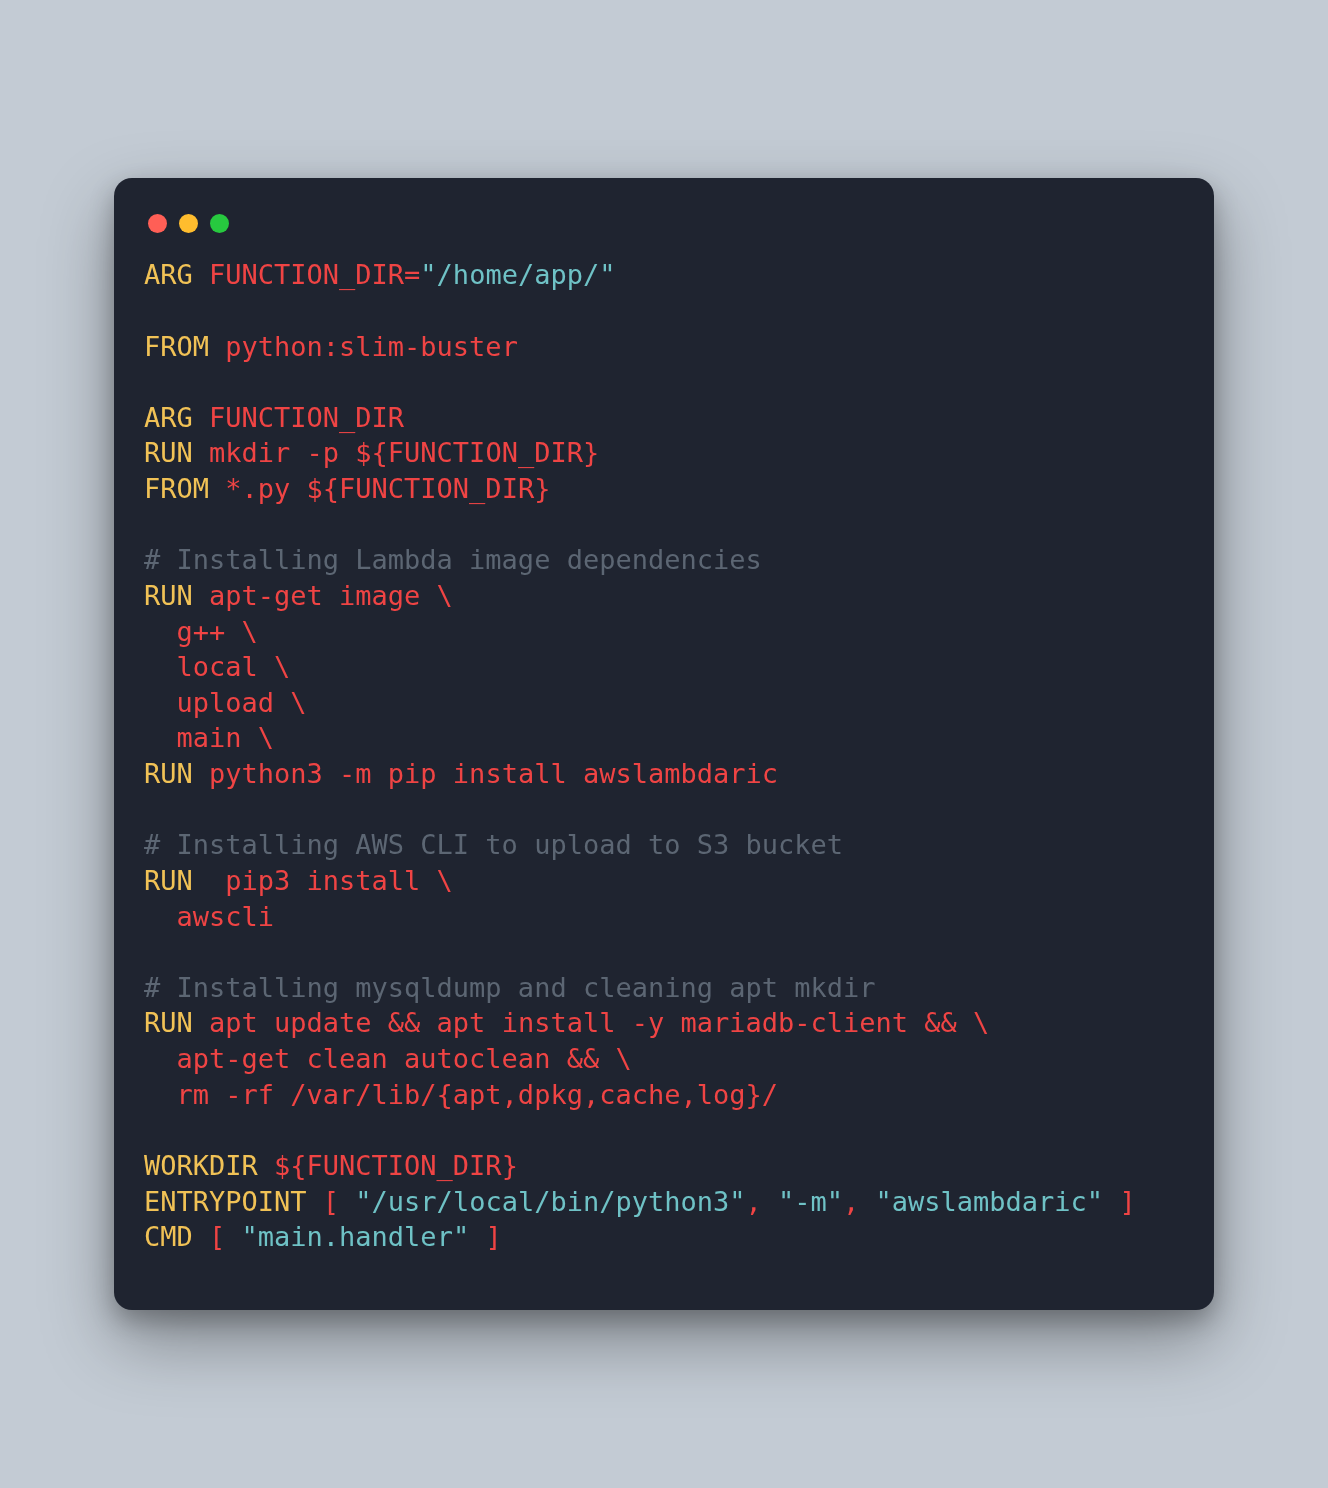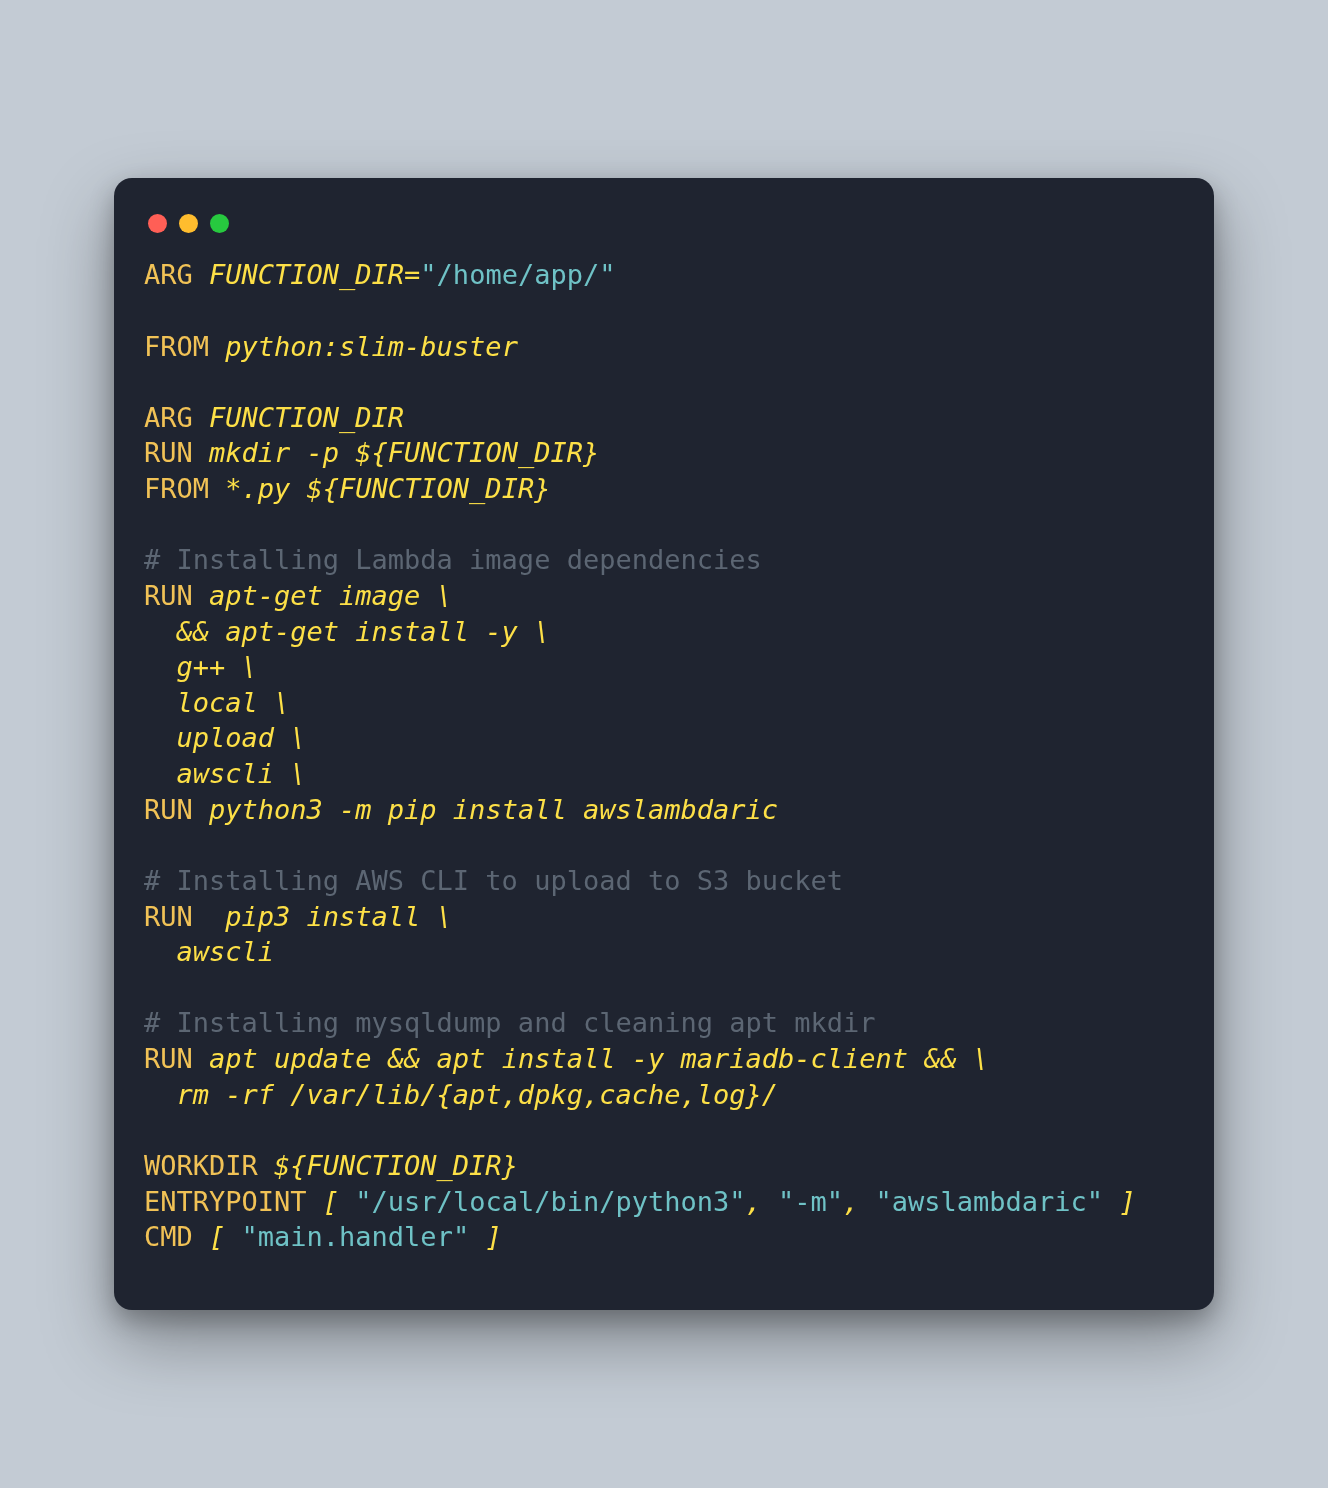--- a/index.html
+++ b/index.html
@@ -35,52 +35,52 @@
     .code {
       font-size: 27px;
       line-height: 1.32;
       white-space: pre;
       color: #b8bec8;
       letter-spacing: 0;
     }
     .kw  { color: #f1c256; }   
     .str { color: #6fc2c6; }   
     .cm  { color: #5c6673; text-align: center; }   
-    .txt { color: #fde047; font-style: italic; }   
+    .txt { color: #ef4444; }   
   </style>
 </head>
 <body>
 
 <div class="window">
   <div class="traffic-lights">
     <div class="light red"></div>
     <div class="light yellow"></div>
     <div class="light green"></div>
   </div>
   <div class="code" id="code"><span class="kw">ARG</span><span class="txt"> FUNCTION_DIR=</span><span class="str">"/home/app/"</span><span class="txt">
 </span><span class="txt">
 </span><span class="kw">FROM</span><span class="txt"> python:slim-buster
 </span><span class="txt">
 </span><span class="kw">ARG</span><span class="txt"> FUNCTION_DIR
 </span><span class="kw">RUN</span><span class="txt"> mkdir -p ${FUNCTION_DIR}
 </span><span class="kw">FROM</span><span class="txt"> *.py ${FUNCTION_DIR}
 </span><span class="txt">
 </span><span class="cm"># Installing Lambda image dependencies</span><span class="txt">
 </span><span class="kw">RUN</span><span class="txt"> apt-get image \
-</span><span class="txt">  &amp;&amp; apt-get install -y \
 </span><span class="txt">  g++ \
 </span><span class="txt">  local \
 </span><span class="txt">  upload \
-</span><span class="txt">  awscli \
+</span><span class="txt">  main \
 </span><span class="kw">RUN</span><span class="txt"> python3 -m pip install awslambdaric
 </span><span class="txt">
 </span><span class="cm"># Installing AWS CLI to upload to S3 bucket</span><span class="txt">
 </span><span class="kw">RUN</span><span class="txt">  pip3 install \
 </span><span class="txt">  awscli
 </span><span class="txt">
 </span><span class="cm"># Installing mysqldump and cleaning apt mkdir</span><span class="txt">
 </span><span class="kw">RUN</span><span class="txt"> apt update &amp;&amp; apt install -y mariadb-client &amp;&amp; \
+</span><span class="txt">  apt-get clean autoclean &amp;&amp; \
 </span><span class="txt">  rm -rf /var/lib/{apt,dpkg,cache,log}/
 </span><span class="txt">
 </span><span class="kw">WORKDIR</span><span class="txt"> ${FUNCTION_DIR}
 </span><span class="kw">ENTRYPOINT</span><span class="txt"> [ </span><span class="str">"/usr/local/bin/python3"</span><span class="txt">, </span><span class="str">"-m"</span><span class="txt">, </span><span class="str">"awslambdaric"</span><span class="txt"> ]
 </span><span class="kw">CMD</span><span class="txt"> [ </span><span class="str">"main.handler"</span><span class="txt"> ]</span></div>
 </div>
 
 </body></html>

